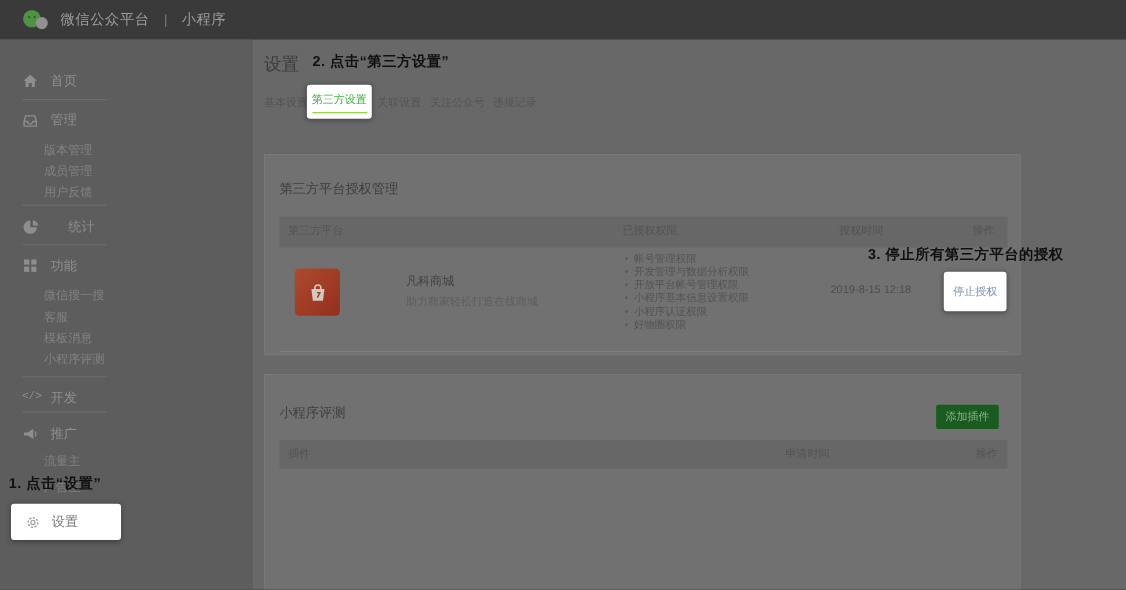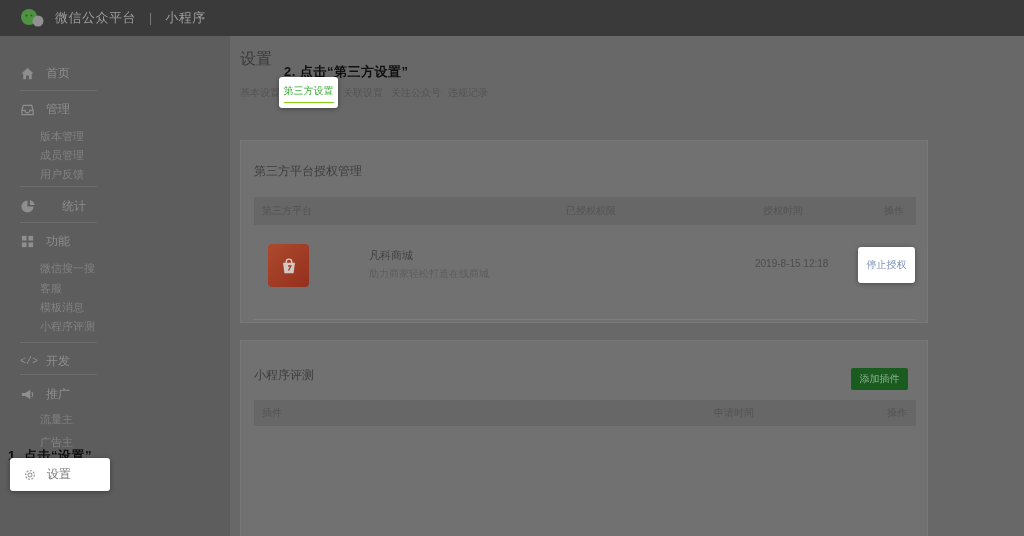--- a/index.html
+++ b/index.html
@@ -52,21 +52,21 @@
   .perm-list { position:absolute; left:327px; top:89px; list-style:none; }
   .perm-list li { font-size:9.5px; line-height:12px; color:#545454; }
   .perm-list li::before { content:"•"; margin-right:5px; color:#5a5a5a; }
   .auth-time { position:absolute; left:514px; top:117px; font-size:10px; color:#4d4d4d; }
   .row-div { position:absolute; left:13px; top:178px; width:662px; height:1px; background:rgba(255,255,255,.09); }
 
   .add-btn { position:absolute; left:610px; top:27px; width:57px; height:22px; background:#1a5c20; border-radius:2px;
              display:flex; align-items:center; justify-content:center; font-size:10px; color:#8fae8f; cursor:pointer; }
 
   
-  .anno { position:absolute; font-size:13px; font-weight:700; color:#101010; letter-spacing:.5px; white-space:nowrap;margin-top:16px; }
+  .anno { position:absolute; font-size:13px; font-weight:700; color:#101010; letter-spacing:.5px; white-space:nowrap; }
   .a1 { left:8px; top:431px; } .a2 { left:284px; top:47px; } .a3 { left:789px; top:222px; }
 
   .spot { position:absolute; background:#ffffff; border-radius:3px; box-shadow:0 1px 5px rgba(0,0,0,.35);
           display:flex; align-items:center; }
   .sp-settings { left:10px; top:458px; width:100px; height:33px; padding-left:13px; gap:10px; cursor:pointer; }
   .sp-settings .lbl { font-size:12px; color:#767676; }
   .sp-tab { left:279px; top:77px; width:59px; height:31px; justify-content:center; cursor:pointer; }
   .sp-tab .t-active { font-size:10px; color:#3eae3c; padding:2px 0 4px; border-bottom:1px solid #84cc16; }
   .sp-stop { left:858px; top:247px; width:57px; height:36px; justify-content:center; cursor:pointer; }
   .sp-stop .lbl { font-size:10px; color:#7a8fb4; }
@@ -171,37 +171,46 @@
     <div class="shop-logo">
       <svg width="22" height="22" viewBox="0 0 24 24">
         <path d="M5.5 8.5 H18.5 L17 20 H7 Z" fill="#d3c9c3"></path>
         <path d="M9 9 V7.5 a3 3 0 0 1 6 0 V9" fill="none" stroke="#d3c9c3" stroke-width="1.6"></path>
         <path d="M11 12 h3 l-2.5 5" fill="none" stroke="#a03a22" stroke-width="1.4"></path>
       </svg>
     </div>
     <div class="p-name">凡科商城</div>
     <div class="p-desc">助力商家轻松打造在线商城</div>
 
+    <ul class="perm-list">
+      <li>帐号管理权限</li>
+      <li>开发管理与数据分析权限</li>
+      <li>开放平台帐号管理权限</li>
+      <li>小程序基本信息设置权限</li>
+      <li>小程序认证权限</li>
+      <li>好物圈权限</li>
+    </ul>
 
     <div class="auth-time">2019-8-15 12:18</div>
     <div class="row-div"></div>
   </div>
 
   <div class="card card2">
     <div class="card-title" style="top:26px;">小程序评测</div>
     <div class="add-btn">添加插件</div>
     <div class="band band2">
       <span style="left:8px;">插件</span>
       <span style="left:460px;">申请时间</span>
       <span style="left:633px;">操作</span>
     </div>
   </div>
 
   <div class="anno a1">1. 点击“设置”</div>
   <div class="anno a2">2. 点击“第三方设置”</div>
+  <div class="anno a3">3. 停止所有第三方平台的授权</div>
 
   <div class="spot sp-settings">
     <svg class="ic" viewBox="0 0 16 16" style="width:14px;height:14px;">
       <circle cx="8" cy="8" r="5" fill="none" stroke="#a3a3a3" stroke-width="1.6" stroke-dasharray="2.2 1.6"></circle>
       <circle cx="8" cy="8" r="2.2" fill="none" stroke="#a3a3a3" stroke-width="1.3"></circle>
     </svg>
     <span class="lbl">设置</span>
   </div>
 
   <div class="spot sp-tab">

